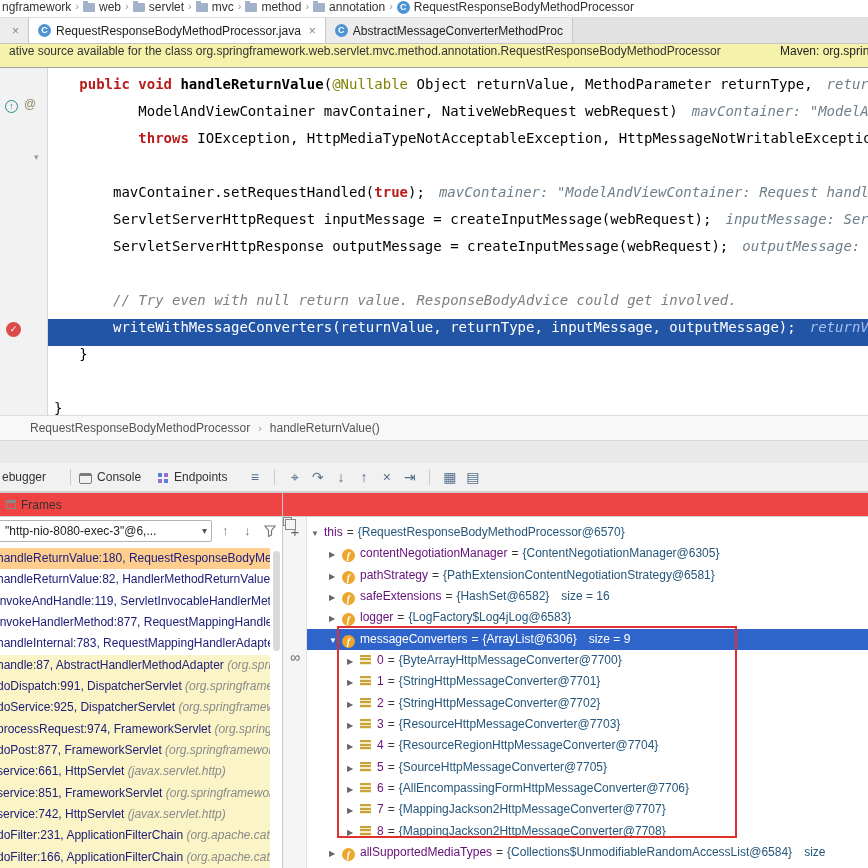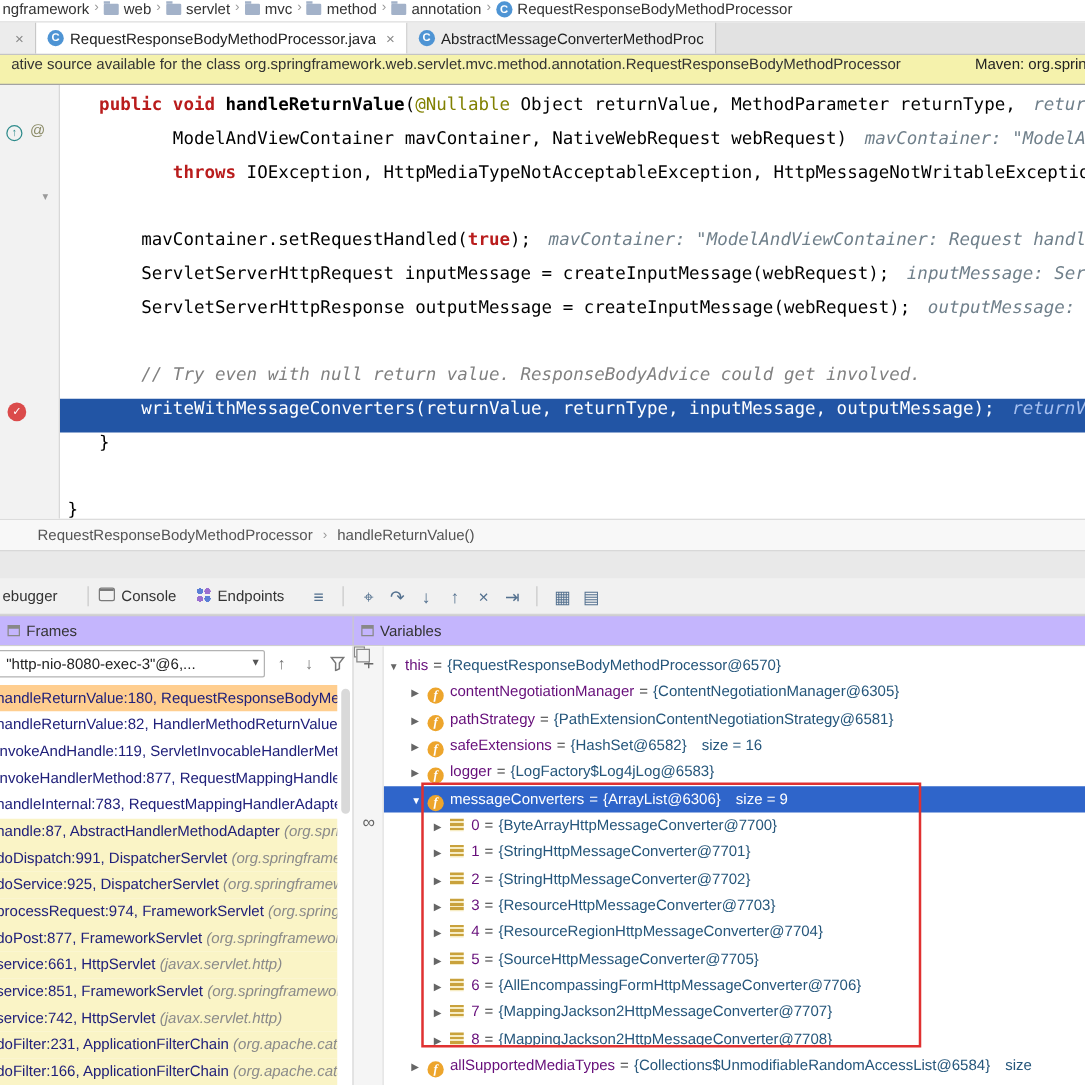--- a/index.html
+++ b/index.html
@@ -48,32 +48,32 @@
 
 
 #crumb2{top:415px;height:25px;background:#f8f8f8;border-top:1px solid #dcdcdc;display:flex;align-items:center;padding-left:30px;font-size:12px;color:#555;gap:8px}
 #crumb2 .crumb-sep{margin:0}
 .crumb2-item{color:#555}
 
 #strip{top:440px;height:23px;background:#e9e9e9;border-top:1px solid #d8d8d8}
 
 
 #debug-bar{top:463px;height:29px;background:#f1f1f1;border-bottom:1px solid #d4d4d4;display:flex;align-items:center;font-size:12px;color:#333;padding-left:2px;overflow:hidden}
-.dtab{display:flex;align-items:flex-start;margin-right:16px;gap:5px;flex:none}
+.dtab{display:flex;align-items:flex-end;margin-right:16px;gap:5px;flex:none}
 .dsep{width:1px;height:16px;background:#c9c9c9;margin:0 8px;flex:none}
 .dic{width:23px;text-align:center;font-size:14px;color:#54718f;flex:none}
 .ic-console{display:inline-block;width:13px;height:11px;border:1px solid #7a7a7a;border-radius:2px;background:linear-gradient(#7a7a7a 0 2px,transparent 2px)}
 .ic-endpoints{display:inline-block;width:12px;height:12px;background:
  radial-gradient(circle 2.5px at 3px 3px,#5B7FD6 98%,transparent),
  radial-gradient(circle 2.5px at 9px 3px,#9A6FD0 98%,transparent),
  radial-gradient(circle 2.5px at 3px 9px,#9A6FD0 98%,transparent),
  radial-gradient(circle 2.5px at 9px 9px,#5B7FD6 98%,transparent)}
 
 
-#pheaders{top:492px;height:25px;background:#c4b5fd;border-top:1px solid #cfcfcf;border-bottom:1px solid #cfcfcf}
+#pheaders{top:492px;height:25px;background:#ef4444;border-top:1px solid #cfcfcf;border-bottom:1px solid #cfcfcf}
 .ph{position:absolute;top:0;bottom:0;display:flex;align-items:center;font-size:12px;color:#333;gap:5px}
 #frames-h{left:0;width:283px;border-right:1px solid #c9c9c9;padding-left:6px}
 #vars-h{left:283px;right:0;padding-left:6px}
 .ic-win{display:inline-block;width:10px;height:9px;border:1px solid #888;border-top:3px solid #888}
 
 
 #frames-panel{position:absolute;left:0;top:517px;width:283px;height:351px;background:#fff;border-right:1px solid #c9c9c9;overflow:hidden}
 #thread-combo{position:absolute;left:-4px;top:3px;width:216px;height:22px;background:#fff;border:1px solid #b3b3b3;border-radius:2px;font-size:12px;line-height:20px;padding-left:8px;color:#222;overflow:hidden;white-space:nowrap}
 #thread-combo .chev{position:absolute;right:4px;top:0;color:#555;font-size:10px}
 .f-ic{position:absolute;top:6px;font-size:13px;color:#777}
@@ -223,24 +223,20 @@
       <div class="dsep"></div>
       <span class="dic">▦</span>
       <span class="dic">▤</span>
     </div>
 
   <div id="pheaders" class="sect">
     <div id="frames-h" class="ph">
       <span class="ic-win"></span>
       <span>Frames</span>
     </div>
-    <div id="vars-h" class="ph">
-      <span class="ic-win"></span>
-      <span>Variables</span>
-    </div>
   </div>
 
   <div id="frames-panel">
     <div id="thread-combo">
       <span>"http-nio-8080-exec-3"@6,...</span>
       <span class="chev">▾</span>
     </div>
     <span class="f-ic" style="left:222px">↑</span>
     <span class="f-ic" style="left:244px">↓</span>
     <span class="f-ic" style="left:264px;top:8px"><svg width="12" height="12" viewBox="0 0 12 12">

